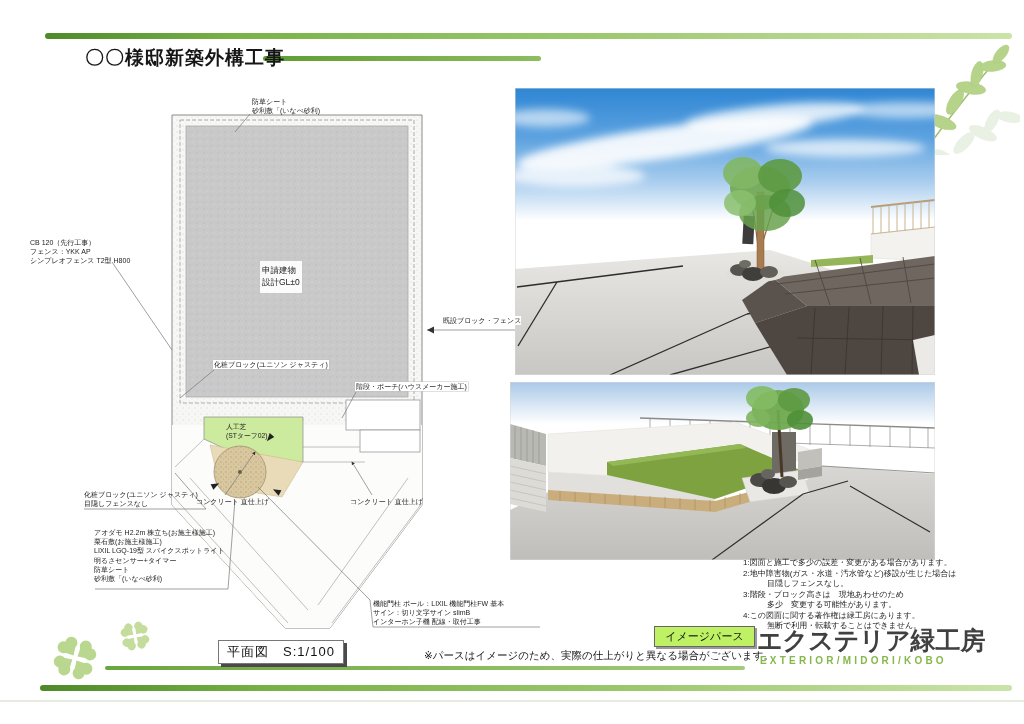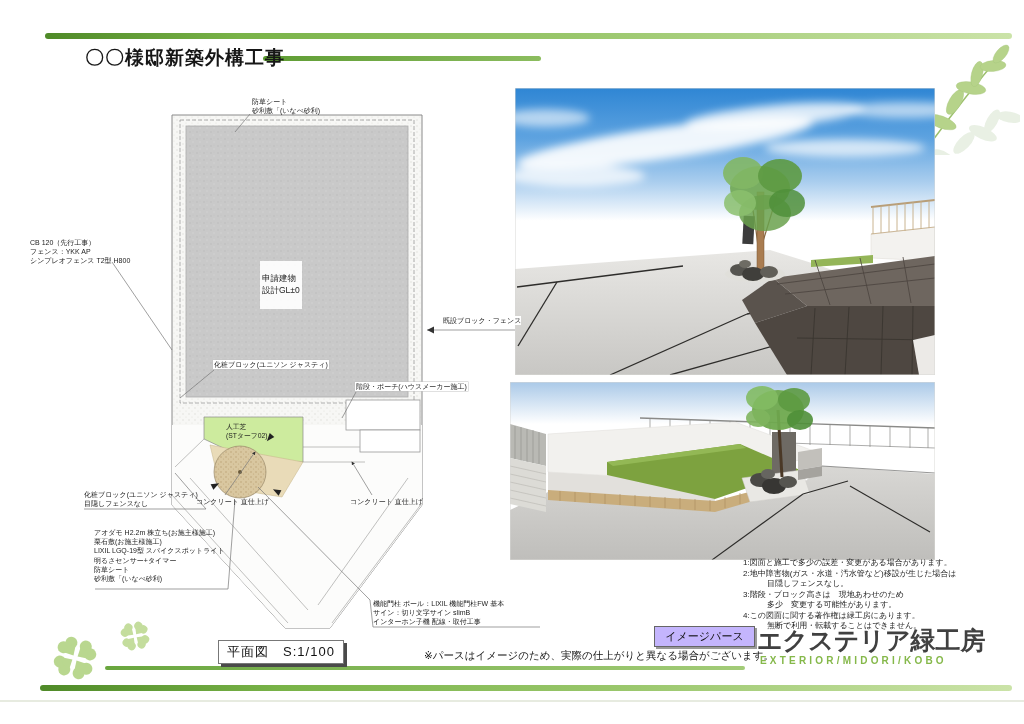--- a/index.html
+++ b/index.html
@@ -16,36 +16,36 @@
   #line-bottom{left:40px;top:685px;width:972px;height:6px;border-radius:3px;
     background:linear-gradient(90deg,#4f8a28,#79b348 25%,#9ac76c 60%,#cbe3a8);}
   #line-faint{left:0;top:700px;width:1024px;height:2px;background:#e7ebe0;}
   #page-title{left:85px;top:45px;font-size:19px;font-weight:bold;color:#161616;letter-spacing:1px;}
   
   .lbl{position:absolute;font-size:7px;line-height:1.32;color:#1c1c1c;white-space:pre-line;}
   #lbl-bousou{left:252px;top:97px;}
   #lbl-cb{left:30px;top:238px;}
   #lbl-keshou-inner{left:213px;top:360px;background:#fff;padding:0 1px;box-shadow:0 0 0 .5px #c2c2c2;}
   #lbl-kaidan{left:355px;top:382px;background:#fff;padding:0 1px;box-shadow:0 0 0 .5px #c2c2c2;}
-  #lbl-shinsei{left:260px;top:261px;font-size:8.5px;background:rgba(255,255,255,.92);padding:12px 2px;line-height:1.4;}
+  #lbl-shinsei{left:260px;top:261px;font-size:8.5px;background:rgba(255,255,255,.92);padding:4px 2px;line-height:1.4;}
   #lbl-jinkoushiba{left:226px;top:423px;font-size:6.8px;}
   #lbl-kisetsu{left:443px;top:316px;font-size:7px;background:#fff;}
   #lbl-keshou-left{left:84px;top:490px;}
   #lbl-concrete-left{left:196px;top:497px;}
   #lbl-concrete-right{left:350px;top:497px;}
   #lbl-aodamo{left:94px;top:528px;}
   #lbl-kinou{left:373px;top:599px;}
   
   #notes{left:743px;top:558px;font-size:8px;line-height:1.32;color:#222;}
   .note-line{white-space:pre;}
   
   #planbox{left:218px;top:640px;width:124px;height:22px;background:#fff;border:1px solid #777;
     box-shadow:3px 3px 0 #4a4a4a;display:flex;align-items:center;justify-content:center;
     font-size:13px;font-weight:normal;letter-spacing:1px;color:#111;}
-  #imgpersbox{left:654px;top:626px;width:99px;height:19px;background:#c4b5fd;border:1px solid #666;
+  #imgpersbox{left:654px;top:626px;width:99px;height:19px;background:#bef264;border:1px solid #666;
     box-shadow:2px 2px 0 #9a9a9a;display:flex;align-items:center;justify-content:center;
     font-size:11px;color:#111;}
   #caption{left:424px;top:649px;font-size:10.5px;font-weight:normal;color:#151515;}
   #logo-name{left:757px;top:624px;font-size:25px;font-weight:bold;color:#404040;}
   #logo-sub{left:760px;top:655px;font-size:10px;font-weight:bold;color:#85b84a;letter-spacing:3.2px;}
   svg{display:block;}
 </style>
 </head>
 <body>
 

